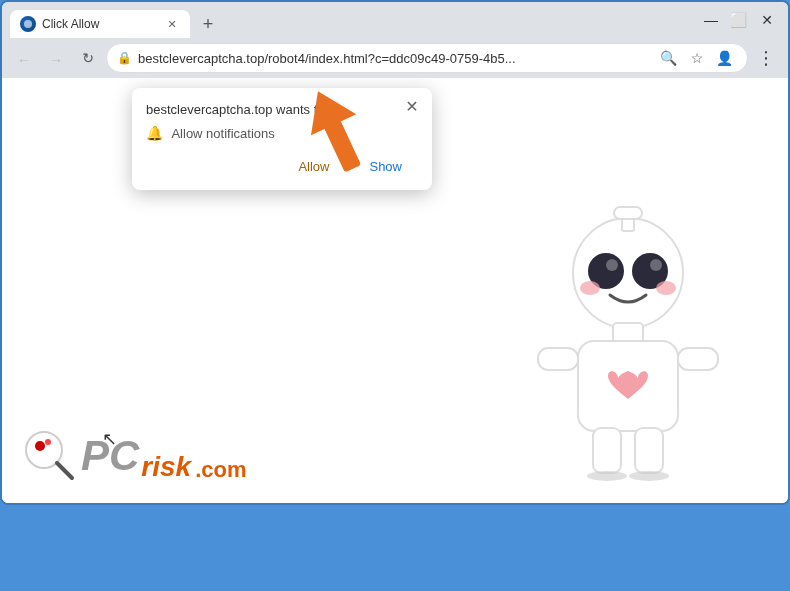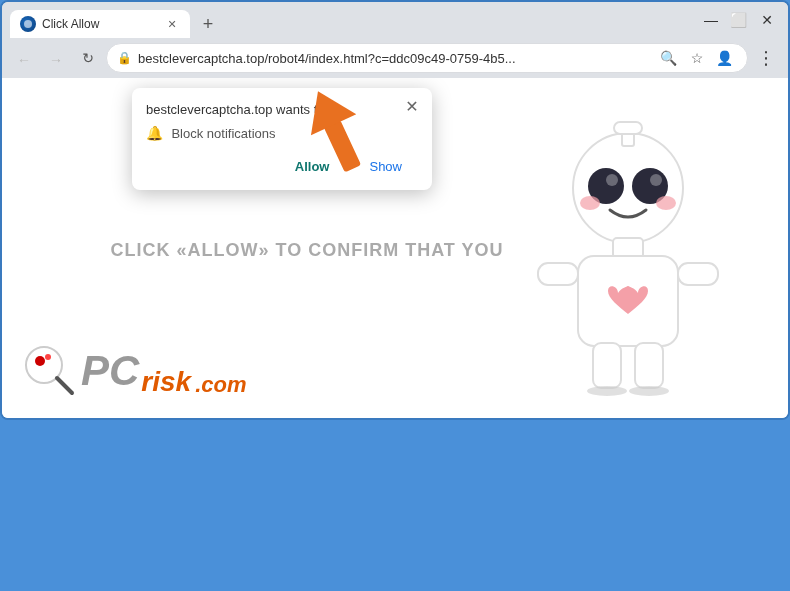--- a/index.html
+++ b/index.html
@@ -7,21 +7,21 @@
       width: 790px;
       height: 591px;
       overflow: hidden;
       font-family: 'Segoe UI', Arial, sans-serif;
       background: #4a90d9;
     }
 
     
     .browser-window {
       width: 790px;
-      height: 420px;
+      height: 505px;
       background: #dee1e6;
       border: 2px solid #3a7abf;
       border-radius: 8px;
       display: flex;
       flex-direction: column;
       overflow: hidden;
     }
 
     
     .title-bar {
@@ -266,23 +266,23 @@
       display: flex;
       justify-content: flex-end;
       gap: 8px;
     }
 
     .btn-allow {
       padding: 6px 16px;
       border: none;
       border-radius: 4px;
       background: transparent;
-      color: #0f766e;
+      color: #a16207;
       font-size: 13px;
-      font-weight: 700;
+      font-weight: 400;
       cursor: pointer;
     }
 
     .btn-block {
       padding: 6px 16px;
       border: none;
       border-radius: 4px;
       background: transparent;
       color: #1a73e8;
       font-size: 13px;
@@ -355,21 +355,20 @@
       color: #e05a00;
       font-style: italic;
       align-self: flex-end;
       margin-left: -2px;
     }
 
     .dot-com {
       font-size: 22px;
       font-weight: 700;
       color: #e05a00;
-      font-style: italic;
       align-self: flex-end;
     }
 
     
     .cursor {
       position: absolute;
       top: 350px;
       left: 100px;
       font-size: 18px;
       color: #333;
@@ -430,32 +429,29 @@
           <polygon points="20,42 70,42 45,5" fill="#e87020"></polygon>
         </g>
       </svg>
     </div>
 
     <div class="notification-popup">
       <div class="popup-close">✕</div>
       <div class="popup-title">bestclevercaptcha.top wants to</div>
       <div class="popup-notification-row">
         <span class="bell-icon">🔔</span>
-        <span>Block notifications</span>
+        <span>Allow notifications</span>
       </div>
       <div class="popup-buttons">
         <button class="btn-allow">Allow</button>
         <button class="btn-block">Show</button>
       </div>
     </div>
 
     <div class="page-main-text">
-      <div style="line-height:1.4;">
-        <span class="captcha-text-colored">CLICK «ALLOW» TO CONFIRM THAT YOU</span>
-      </div>
     </div>
 
     <div class="cursor">↖</div>
 
     <div class="robot-container">
       <svg width="200" height="280" viewBox="0 0 200 280" xmlns="http://www.w3.org/2000/svg">
 
         <ellipse cx="100" cy="70" rx="55" ry="55" fill="white" stroke="#ddd" stroke-width="2"></ellipse>
 
         <rect x="94" y="8" width="12" height="20" fill="white" stroke="#ddd" stroke-width="2" rx="2"></rect>

